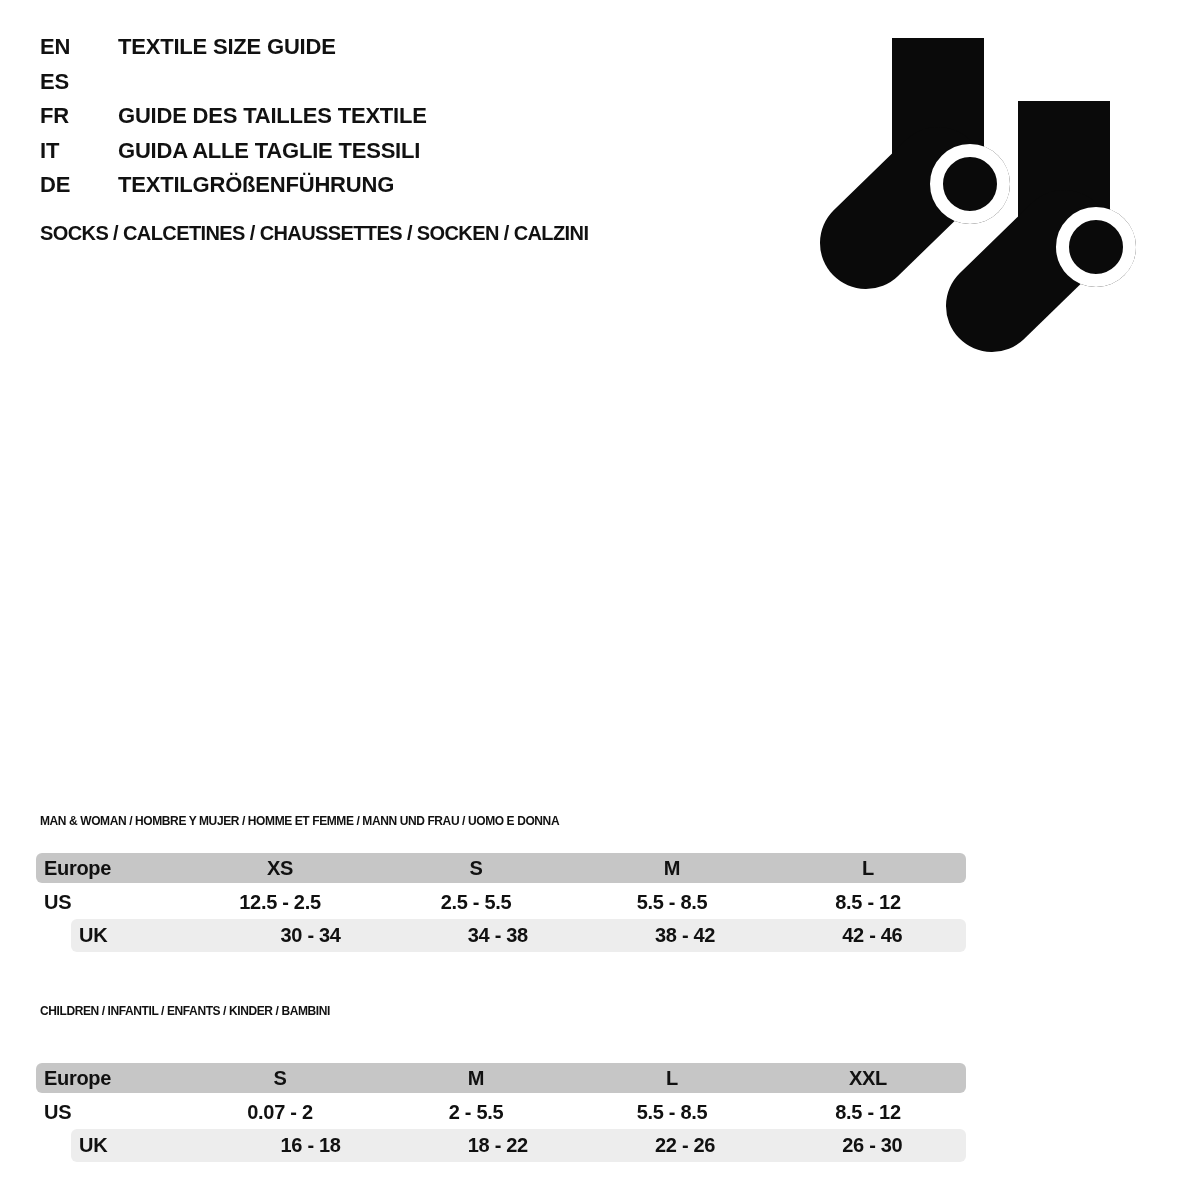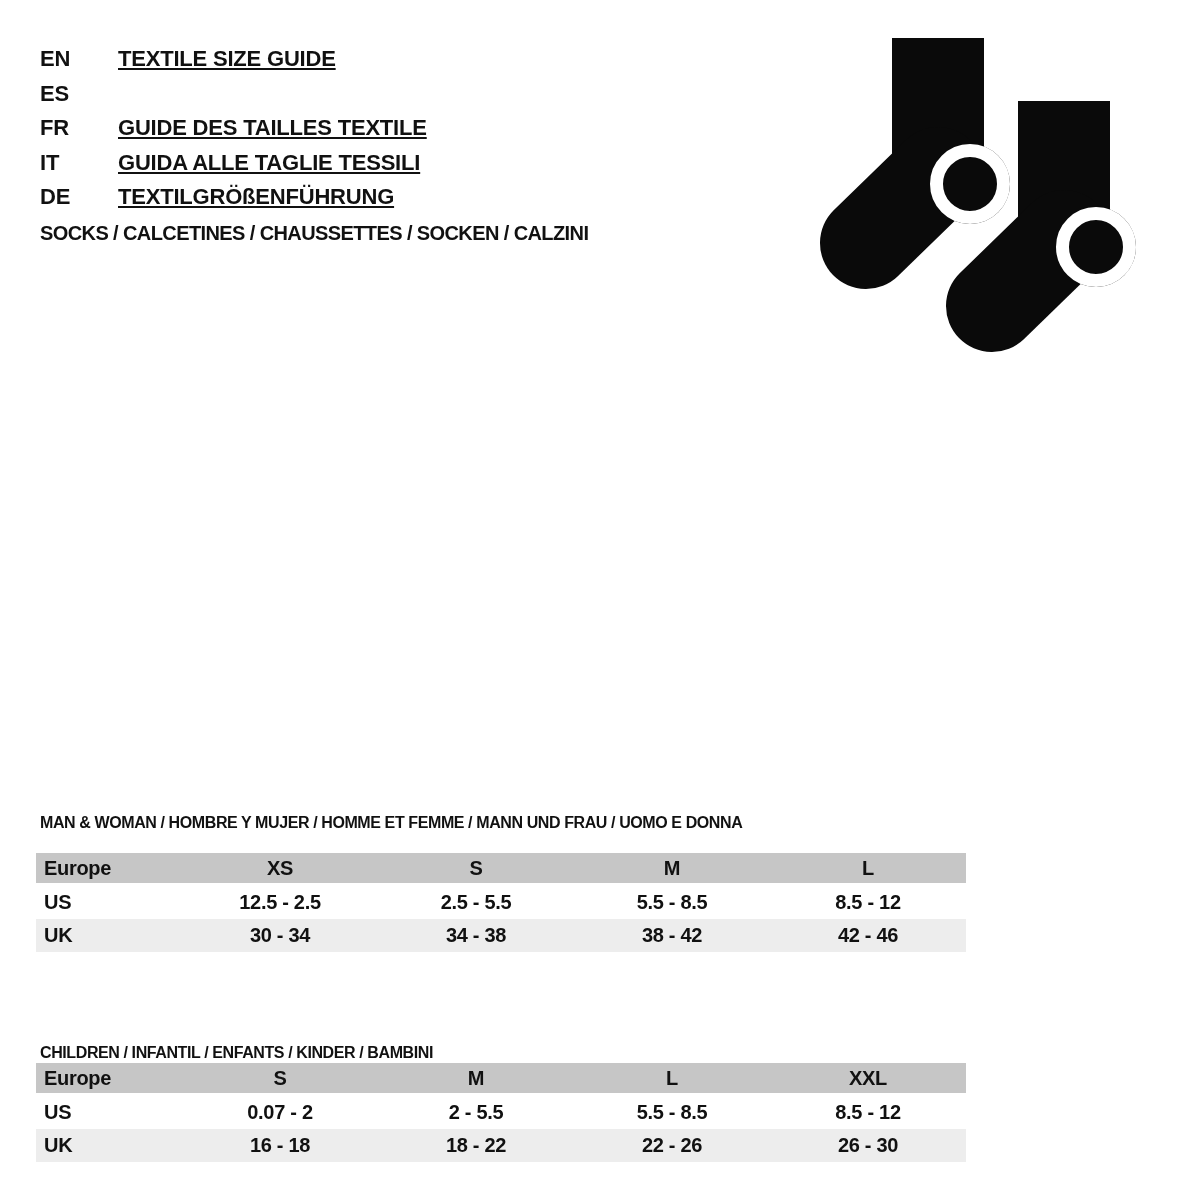--- a/index.html
+++ b/index.html
@@ -3,52 +3,52 @@
 <meta charset="utf-8">
 <style>
   html,body { margin:0; padding:0; }
   body {
     width:1200px; height:1200px; background:#ffffff; position:relative;
     font-family:"Liberation Sans", sans-serif; color:#111;
     -webkit-font-smoothing:antialiased;
   }
 
   
-  .lang-block { position:absolute; left:40px; top:42px; }
+  .lang-block { position:absolute; left:40px; top:30px; }
   .lang-row { display:flex; line-height:34.5px; font-size:22px; font-weight:bold; letter-spacing:-0.2px; }
   .lang-code { width:78px; flex:0 0 78px; }
-  .lang-label { white-space:nowrap;text-decoration:underline; }
+  .lang-label { white-space:nowrap; }
 
   .product-line {
     position:absolute; left:40px; top:222px;
     font-size:20px; font-weight:bold; letter-spacing:-0.6px; white-space:nowrap;
   }
 
   
   .icon-wrap { position:absolute; left:818px; top:38px; width:322px; height:318px; }
 
   
   .tbl-title {
-    position:absolute; left:40px; font-size:16px; font-weight:bold;
+    position:absolute; left:40px; font-size:12px; font-weight:bold;
     letter-spacing:-0.4px; white-space:nowrap;
   }
   #title-adults { top:814px; }
-  #title-children { top:1044px; }
+  #title-children { top:1004px; }
 
   .size-table { position:absolute; left:36px; width:930px; }
   #table-adults { top:853px; }
   #table-children { top:1063px; }
 
   .trow {
     display:grid; grid-template-columns:146px 1fr 1fr 1fr 1fr;
-    align-items:center; font-size:20px; font-weight:bold; letter-spacing:-0.3px;
+    align-items:center; font-size:20px; font-weight:bold; letter-spacing:-0.3px;border-radius:6px;
   }
   .trow.thead { height:30px; background:#c6c6c6; margin-bottom:3px; }
   .trow.tdata { height:33px; }
-  .trow.alt { background:#ededed; }
+  .trow.alt { background:#ededed;margin-left:35px; }
   .cell { text-align:center; }
   .cell.first { text-align:left; padding-left:8px; }
 </style>
 </head>
 <body>
 
 <div class="lang-block">
   <div class="lang-row">
     <span class="lang-code">EN</span>
     <span class="lang-label">TEXTILE SIZE GUIDE</span>

